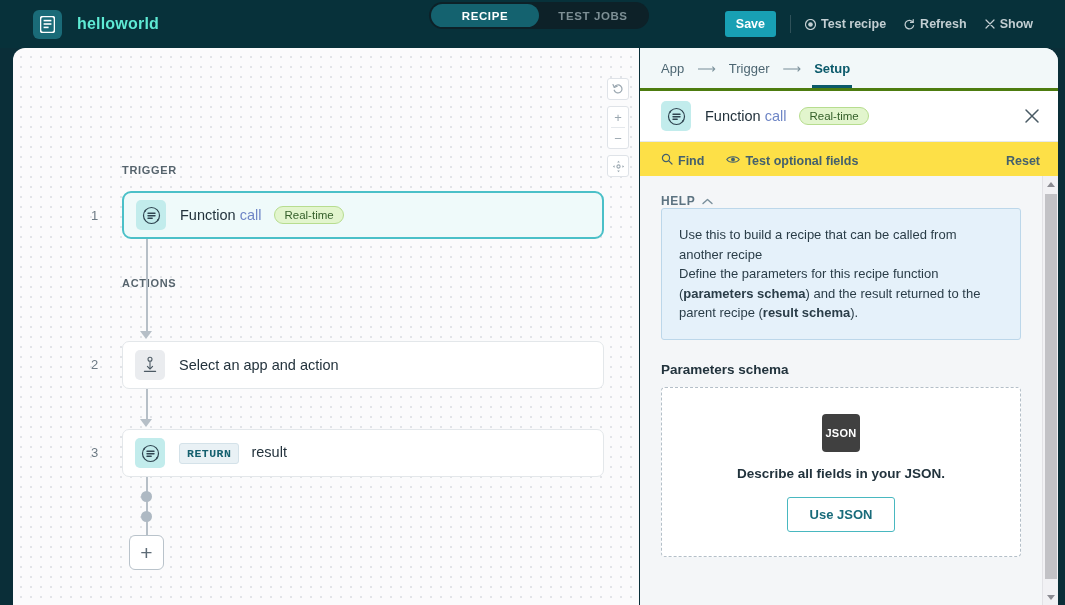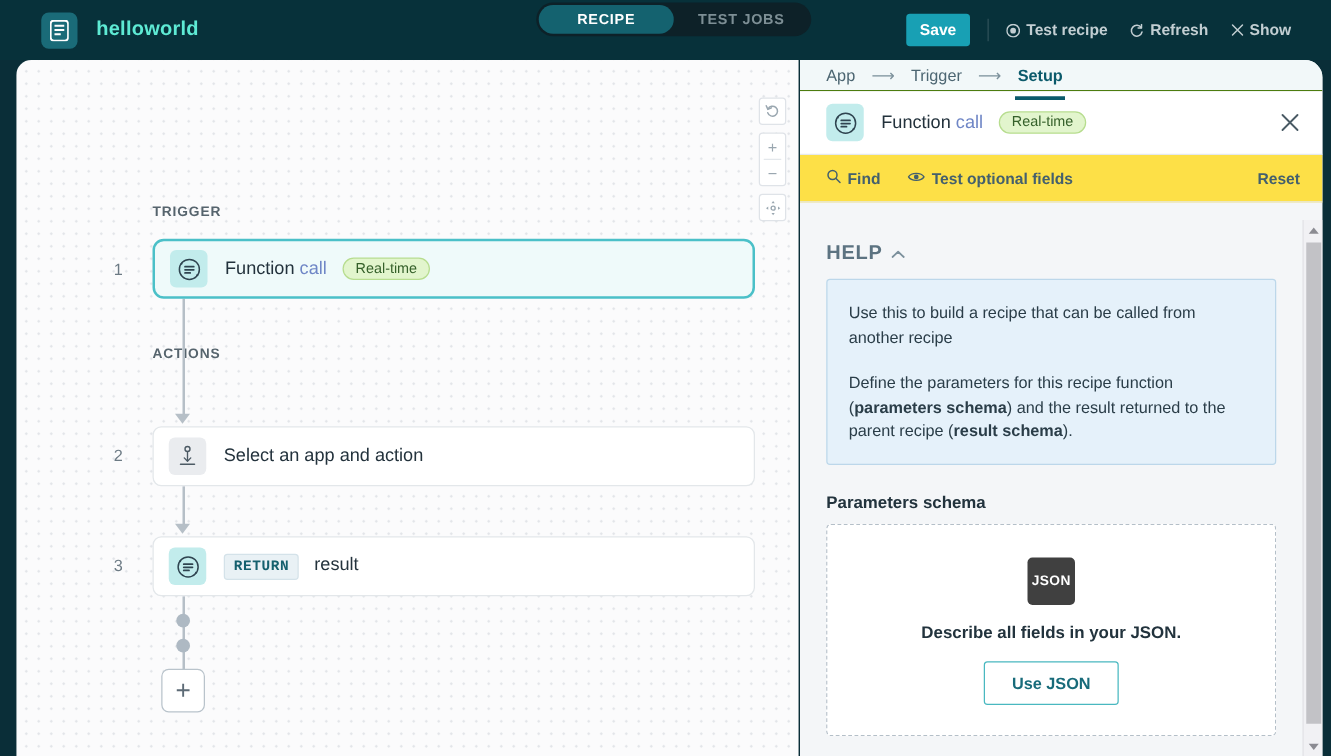--- a/index.html
+++ b/index.html
@@ -153,23 +153,23 @@
 
   
   #panel {
     position: absolute; left: 640px; top: 48px;
     width: 418px; height: 557px;
     background: #f4f6f8;
     border-top-right-radius: 14px;
     overflow: hidden;
   }
   #panel-tabs {
-    height: 25px; background: #f2f8f9;
+    height: 43px; background: #f2f8f9;
     display: flex; align-items: center; padding-left: 21px;
-    border-bottom: 1px solid #4d7c0f;
+    border-bottom: 3px solid #4d7c0f;
   }
   .ptab {
     font-size: 13px; color: #4d6672; cursor: pointer; position: relative;
     height: 39px; display: flex; align-items: center;
   }
   .ptab.active { color: #0b5a6b; font-weight: bold; }
   .ptab.active::after {
     content: ""; position: absolute; left: -2px; right: -2px; bottom: 0;
     height: 2.5px; background: #0b5a6b;
   }
@@ -201,28 +201,28 @@
     font-size: 12.5px; font-weight: bold; color: #44606d; cursor: pointer;
   }
 
   #panel-body {
     position: absolute; top: 128px; left: 0;
     width: 402px; height: 429px; padding: 18px 21px 0 21px;
     background: #f4f6f8; overflow: hidden;
   }
   #help-head {
     display: flex; align-items: center; gap: 7px;
-    font-size: 16px; font-weight: bold; letter-spacing: .6px;
-    color: #5c7381; cursor: pointer; margin-bottom: 11px;
+    font-size: 12px; font-weight: bold; letter-spacing: .6px;
+    color: #5c7381; cursor: pointer; 
   }
   #help-box {
     background: #e5f1fa; border: 1px solid #bcd7ea; border-radius: 3px;
     padding: 16px 17px; font-size: 13px; line-height: 19.5px; color: #2a3d48;
   }
-  #help-box p + p { margin-top: 17px; }
+  #help-box p + p { }
   #help-box b { font-weight: bold; }
 
   #params-title {
     margin-top: 22px; margin-bottom: 10px;
     font-size: 13.5px; font-weight: bold; color: #22333d;
   }
   #dropzone {
     border: 1px dashed #b4bfc8; border-radius: 4px; background: #ffffff;
     padding: 26px 10px 24px 10px; text-align: center;
   }

